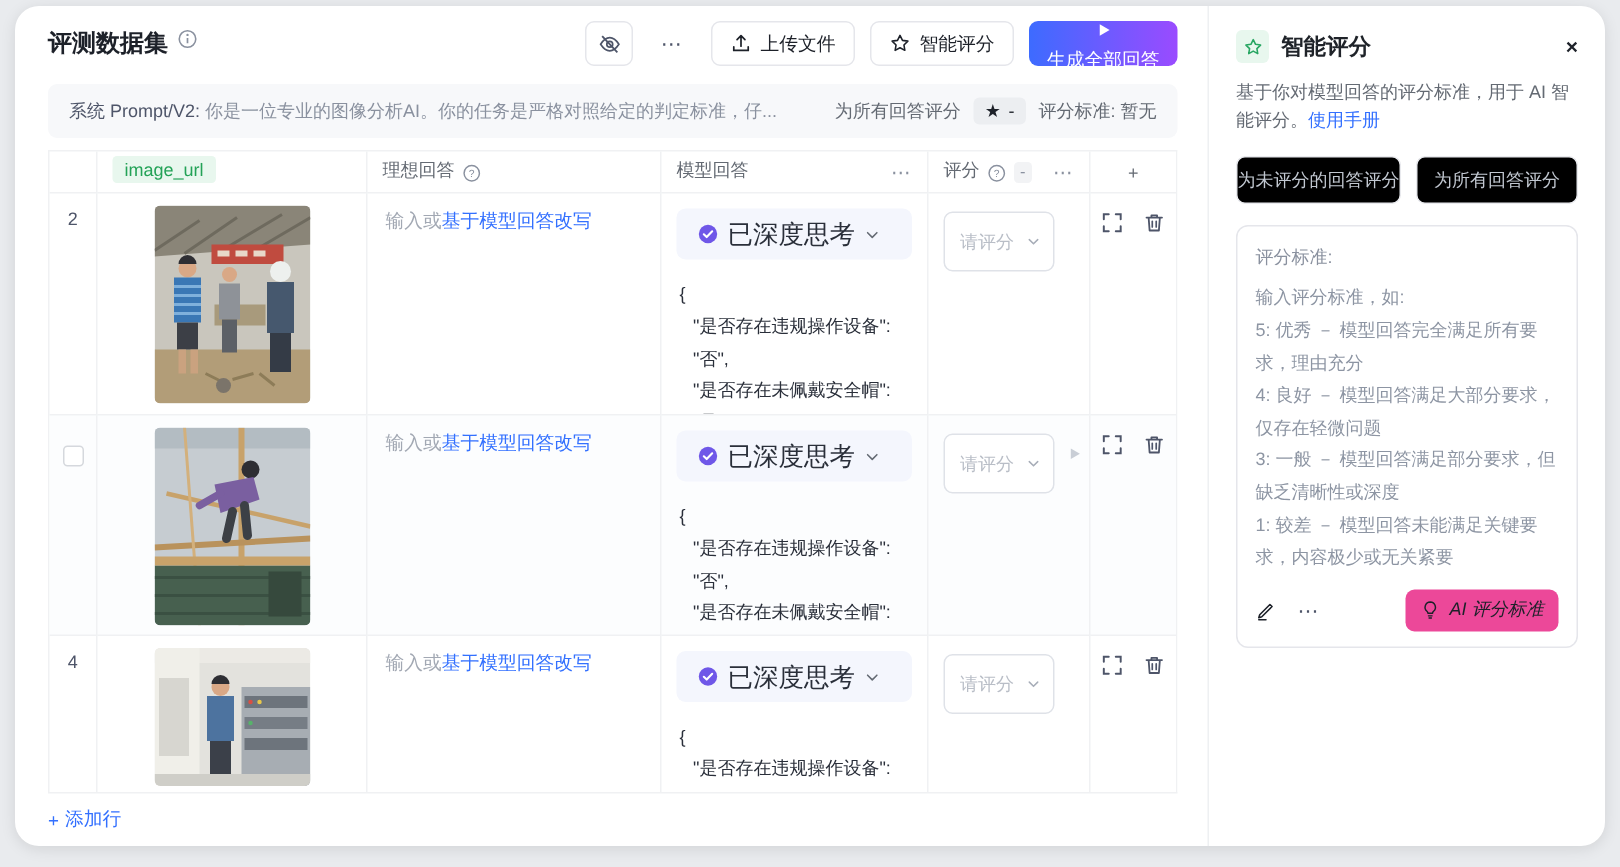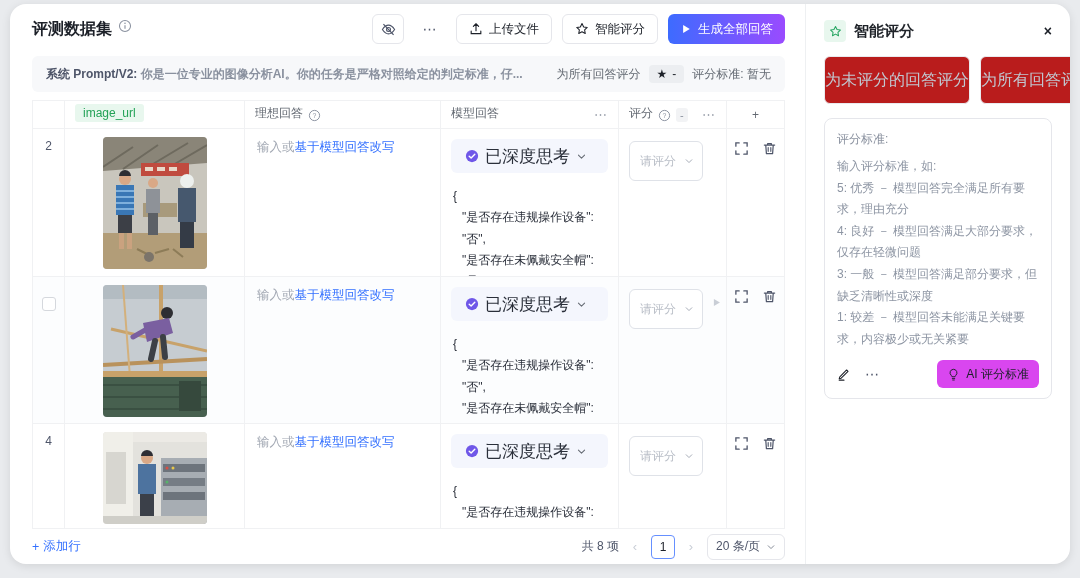--- a/index.html
+++ b/index.html
@@ -25,30 +25,31 @@
   .toolbar { display:flex; align-items:center; gap:10px; }
   .tool-btn {
     height:30px; min-width:30px; padding:0 12px; border:1px solid #e5e6eb; border-radius:6px;
     background:#fff; display:flex; align-items:center; gap:6px; font-size:12.5px; color:#1d2129; cursor:pointer;
   }
   .tool-btn.icon-only { padding:0; width:32px; justify-content:center; }
   .tool-btn.borderless { border:none; }
   .tool-btn.primary {
     border:none; color:#fff;
     background:linear-gradient(90deg,#3d6bff 0%,#9a4bff 100%);
+    flex-direction:column;
   }
   .ellipsis { font-size:14px; letter-spacing:1px; color:#4e5569; }
   
   .prompt-bar {
     margin:2px 20px 8px 22px; height:36px; flex:0 0 auto;
     background:#f7f8fa; border-radius:6px;
     display:flex; align-items:center; justify-content:space-between; padding:0 14px;
     font-size:12px;
   }
-  .prompt-left { color:#8a919f; white-space:nowrap; overflow:hidden;font-weight:bold; }
+  .prompt-left { color:#8a919f; white-space:nowrap; overflow:hidden; }
   .prompt-label { color:#4e5569; }
   .prompt-right { display:flex; align-items:center; gap:8px; color:#646a73; white-space:nowrap; }
   .score-pill { background:#eceef1; border-radius:4px; padding:2px 8px; display:flex; align-items:center; gap:5px; font-size:12px; color:#1d2129; }
   
   .tbl-wrap { margin:0 20px 0 22px; flex:1 1 auto; overflow:hidden; }
   .tbl { border:1px solid #f0f1f3; border-bottom:none; }
   .trow { display:grid; grid-template-columns:32px 180px 196px 178px 108px 57px; }
   .tcell { border-right:1px solid #f0f1f3; border-bottom:1px solid #f0f1f3; overflow:hidden; }
   .tcell:last-child { border-right:none; }
   .thead .tcell { padding:6px 10px; font-size:12px; color:#646a73; display:flex; align-items:flex-end; gap:5px; height:28px; }
@@ -95,26 +96,26 @@
   .pg-size { height:26px; border:1px solid #e5e6eb; border-radius:6px; padding:0 8px; display:flex; align-items:center; gap:6px; color:#4e5569; background:#fff; cursor:pointer; }
   
   .sidebar { width:265px; border-left:1px solid #eef0f2; padding:16px 18px; display:flex; flex-direction:column; }
   .sb-header { display:flex; align-items:center; }
   .sb-star-tile { width:22px; height:22px; background:#e8f7ee; border-radius:4px; display:flex; align-items:center; justify-content:center; }
   .sb-title { font-size:15px; font-weight:bold; margin-left:8px; }
   .sb-close { margin-left:auto; font-size:14px; font-weight:bold; color:#1d2129; cursor:pointer; line-height:1; }
   .sb-desc { margin-top:10px; font-size:12px; color:#646a73; line-height:1.6; }
   .sb-link { color:#3370ff; cursor:pointer; }
   .sb-btn-row { margin-top:14px; display:flex; gap:10px; }
-  .sb-btn { flex:1; height:48px; border:1px solid #e9eaee; background:#b91c1c; border-radius:6px; font-size:16px; color:#c1c7d0; display:flex; align-items:center; justify-content:center; white-space:nowrap; cursor:not-allowed; }
+  .sb-btn { flex:1; height:32px; border:1px solid #e9eaee; background:#000000; border-radius:6px; font-size:12px; color:#c1c7d0; display:flex; align-items:center; justify-content:center; white-space:nowrap; cursor:not-allowed; }
   .criteria-box { margin-top:14px; border:1px solid #e5e6eb; border-radius:8px; padding:12px 12px 10px; }
   .criteria-label { font-size:12px; color:#8a919f; }
   .criteria-lines { margin-top:8px; font-size:12px; color:#8d95a3; line-height:1.8; }
   .criteria-footer { margin-top:10px; display:flex; align-items:center; gap:14px; }
-  .ai-btn { margin-left:auto; height:28px; background:#d946ef; border-radius:6px; padding:0 10px; display:flex; align-items:center; gap:6px; font-size:12px; color:#1d2129; cursor:pointer; }
+  .ai-btn { margin-left:auto; height:28px; background:#ec4899; border-radius:6px; padding:0 10px; display:flex; align-items:center; gap:6px; font-size:12px; color:#1d2129; cursor:pointer;font-style:italic; }
   svg { flex:0 0 auto; }
 </style>
 </head>
 <body>
 
 <div class="card">
 
   <div class="main">
 
     <div class="main-header">
@@ -452,46 +453,35 @@
           </div>
         </div>
       </div>
     </div>
 
     <div class="main-footer">
       <div class="add-row">
         <span>+</span>
         <span>添加行</span>
       </div>
-      <div class="pager">
-        <span>共 8 项</span>
-        <span class="pg-arrow">‹</span>
-        <span class="pg-num">1</span>
-        <span class="pg-arrow">›</span>
-        <span class="pg-size">
-          <span>20 条/页</span>
-          <span class="icon">
-            <svg width="10" height="10" viewBox="0 0 16 16">
-                <path d="M3.5 6 L8 10.5 L12.5 6" fill="none" stroke="#868c98" stroke-width="1.6" stroke-linecap="round" stroke-linejoin="round"></path>
-              </svg>
-          </span>
-        </span>
-      </div>
     </div>
   </div>
 
   <div class="sidebar">
     <div class="sb-header">
       <span class="sb-star-tile">
         <svg width="13" height="13" viewBox="0 0 16 16">
             <path d="M8 1.8 L9.9 5.6 14 6.2 11 9.1 11.7 13.2 8 11.2 4.3 13.2 5 9.1 2 6.2 6.1 5.6 Z" fill="none" stroke="#27a662" stroke-width="1.3" stroke-linejoin="round"></path>
           </svg>
       </span>
       <span class="sb-title">智能评分</span>
       <span class="sb-close">×</span>
+    </div>
+    <div class="sb-desc">
+      <span>基于你对模型回答的评分标准，用于 AI 智能评分。</span><span class="sb-link">使用手册</span>
     </div>
     <div class="sb-btn-row">
       <button class="sb-btn">为未评分的回答评分</button>
       <button class="sb-btn">为所有回答评分</button>
     </div>
     <div class="criteria-box">
       <div class="criteria-label">评分标准:</div>
       <div class="criteria-lines">
         <div>输入评分标准，如:</div>
         <div>5: 优秀 － 模型回答完全满足所有要求，理由充分</div>

